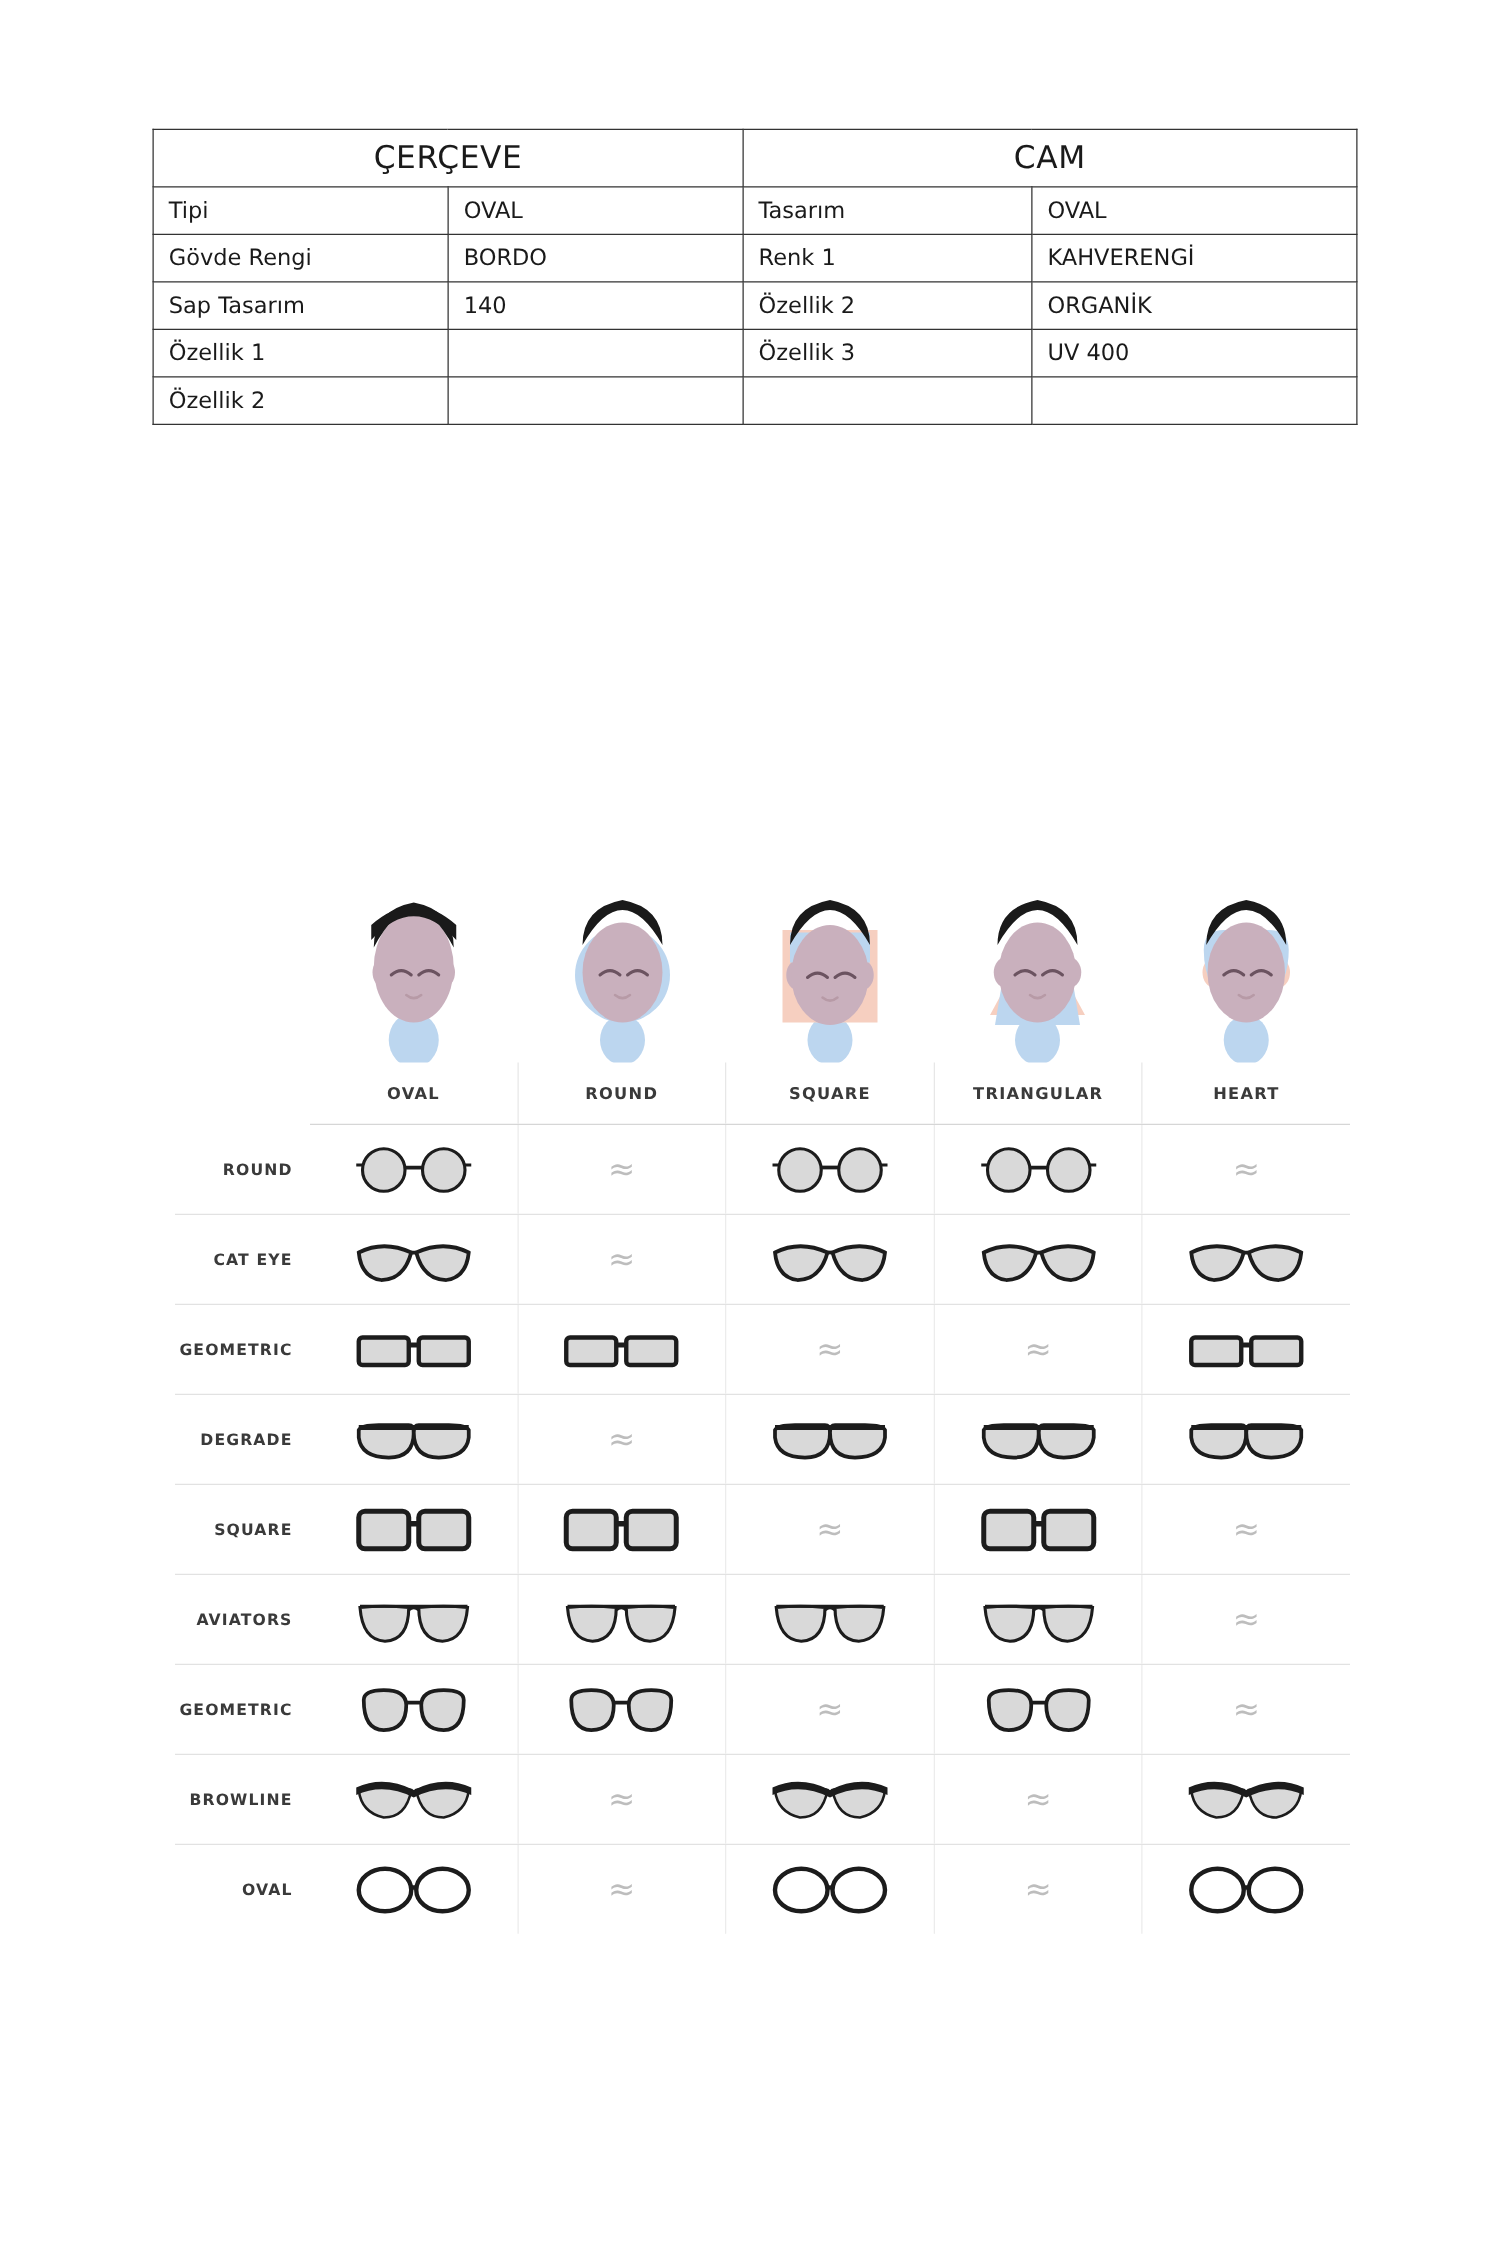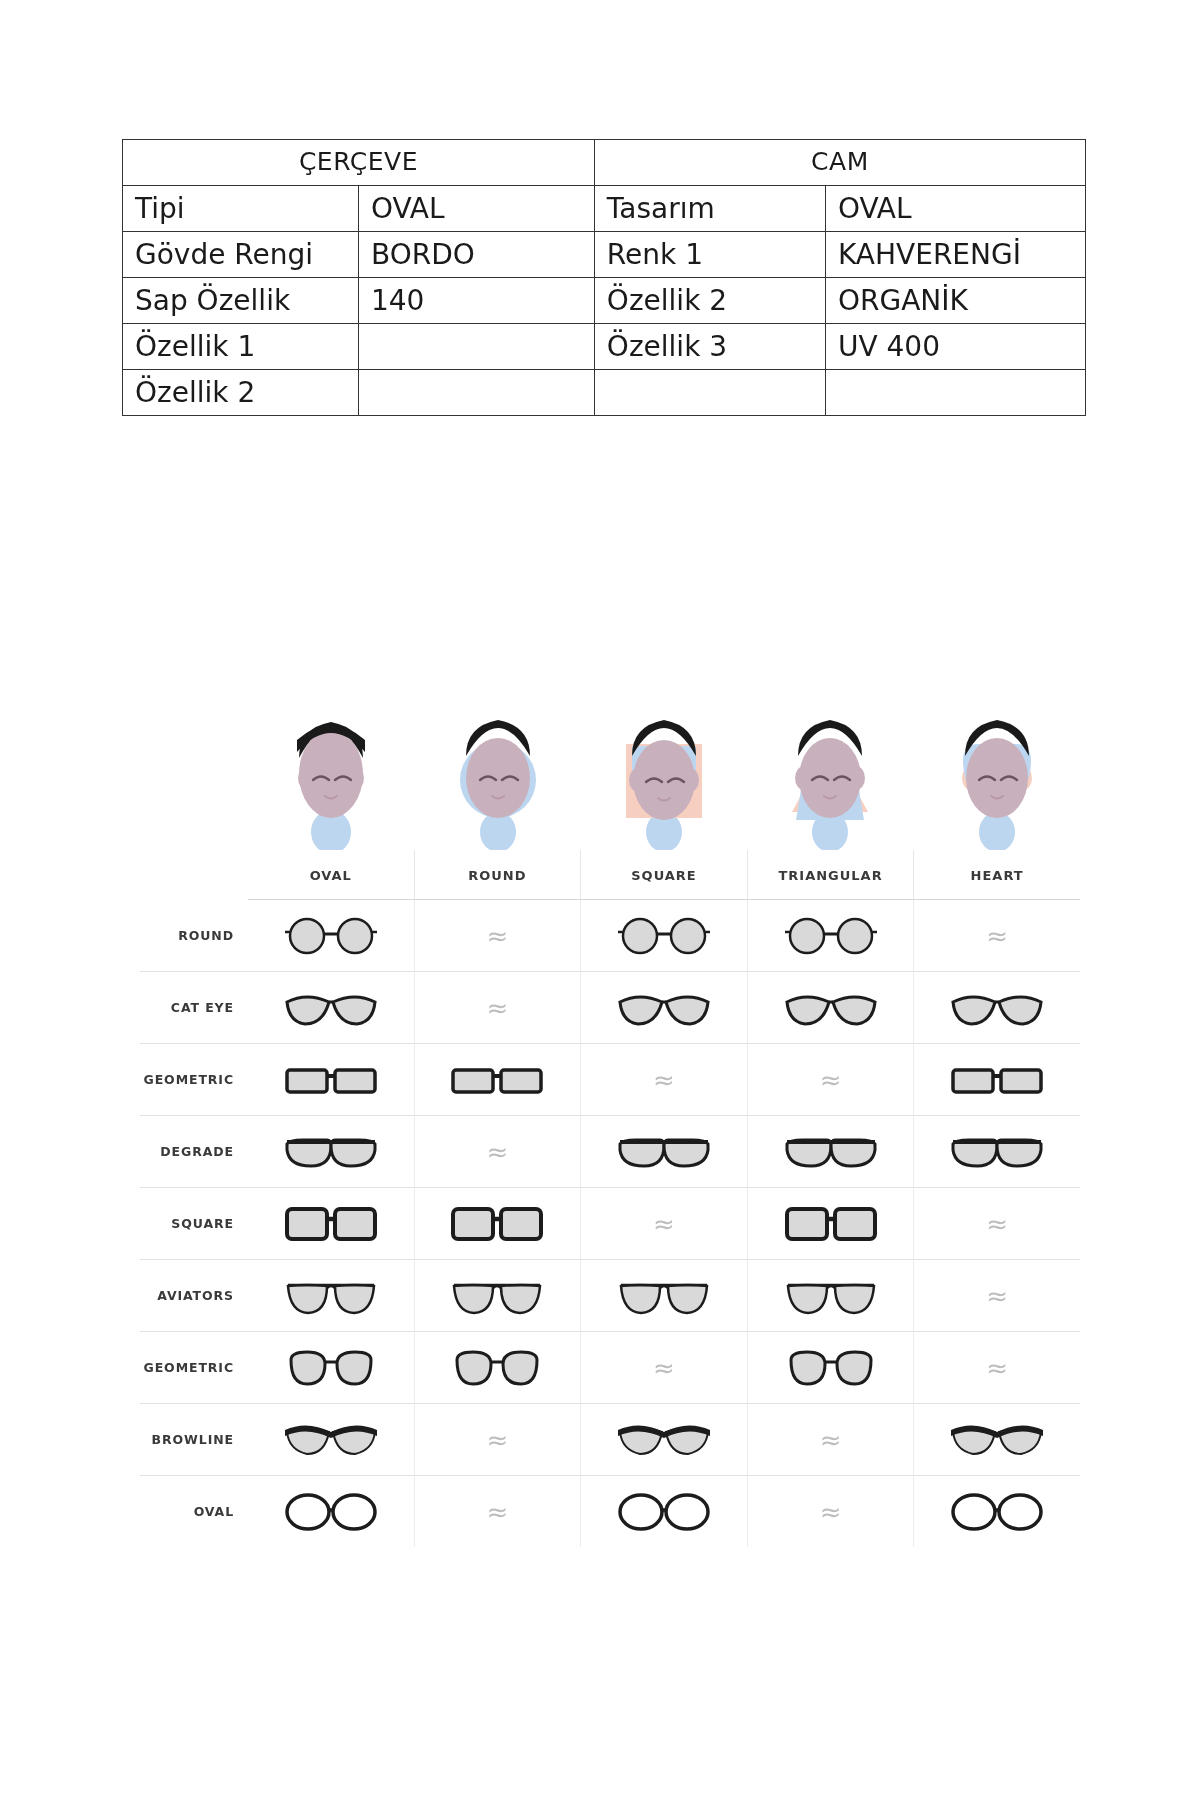--- a/index.html
+++ b/index.html
@@ -20,27 +20,26 @@
   .spec-wrap {
     position: absolute;
     left: 122px;
     top: 103px;
     width: 964px;
   }
   table.spec {
     border-collapse: collapse;
     width: 100%;
     table-layout: fixed;
-    margin-top: 36px;
   }
   table.spec td, table.spec th {
     border: 1px solid #333333;
     padding: 6px 12px;
     font-weight: normal;
-    font-size: 28px;
+    font-size: 18px;
     vertical-align: middle;
     height: 38px;
     box-sizing: border-box;
   }
   table.spec th {
     text-align: center;
     font-size: 25px;
     padding: 7px 0 9px 0;
     letter-spacing: 0.5px;
   }
@@ -147,21 +146,21 @@
         <td>Tasarım</td>
         <td class="val-shift">OVAL</td>
       </tr>
       <tr>
         <td>Gövde Rengi</td>
         <td>BORDO</td>
         <td>Renk 1</td>
         <td class="val-shift">KAHVERENGİ</td>
       </tr>
       <tr>
-        <td>Sap Özellik</td>
+        <td>Sap Tasarım</td>
         <td>140</td>
         <td>Özellik 2</td>
         <td class="val-shift">ORGANİK</td>
       </tr>
       <tr>
         <td>Özellik 1</td>
         <td></td>
         <td>Özellik 3</td>
         <td class="val-shift">UV 400</td>
       </tr>

